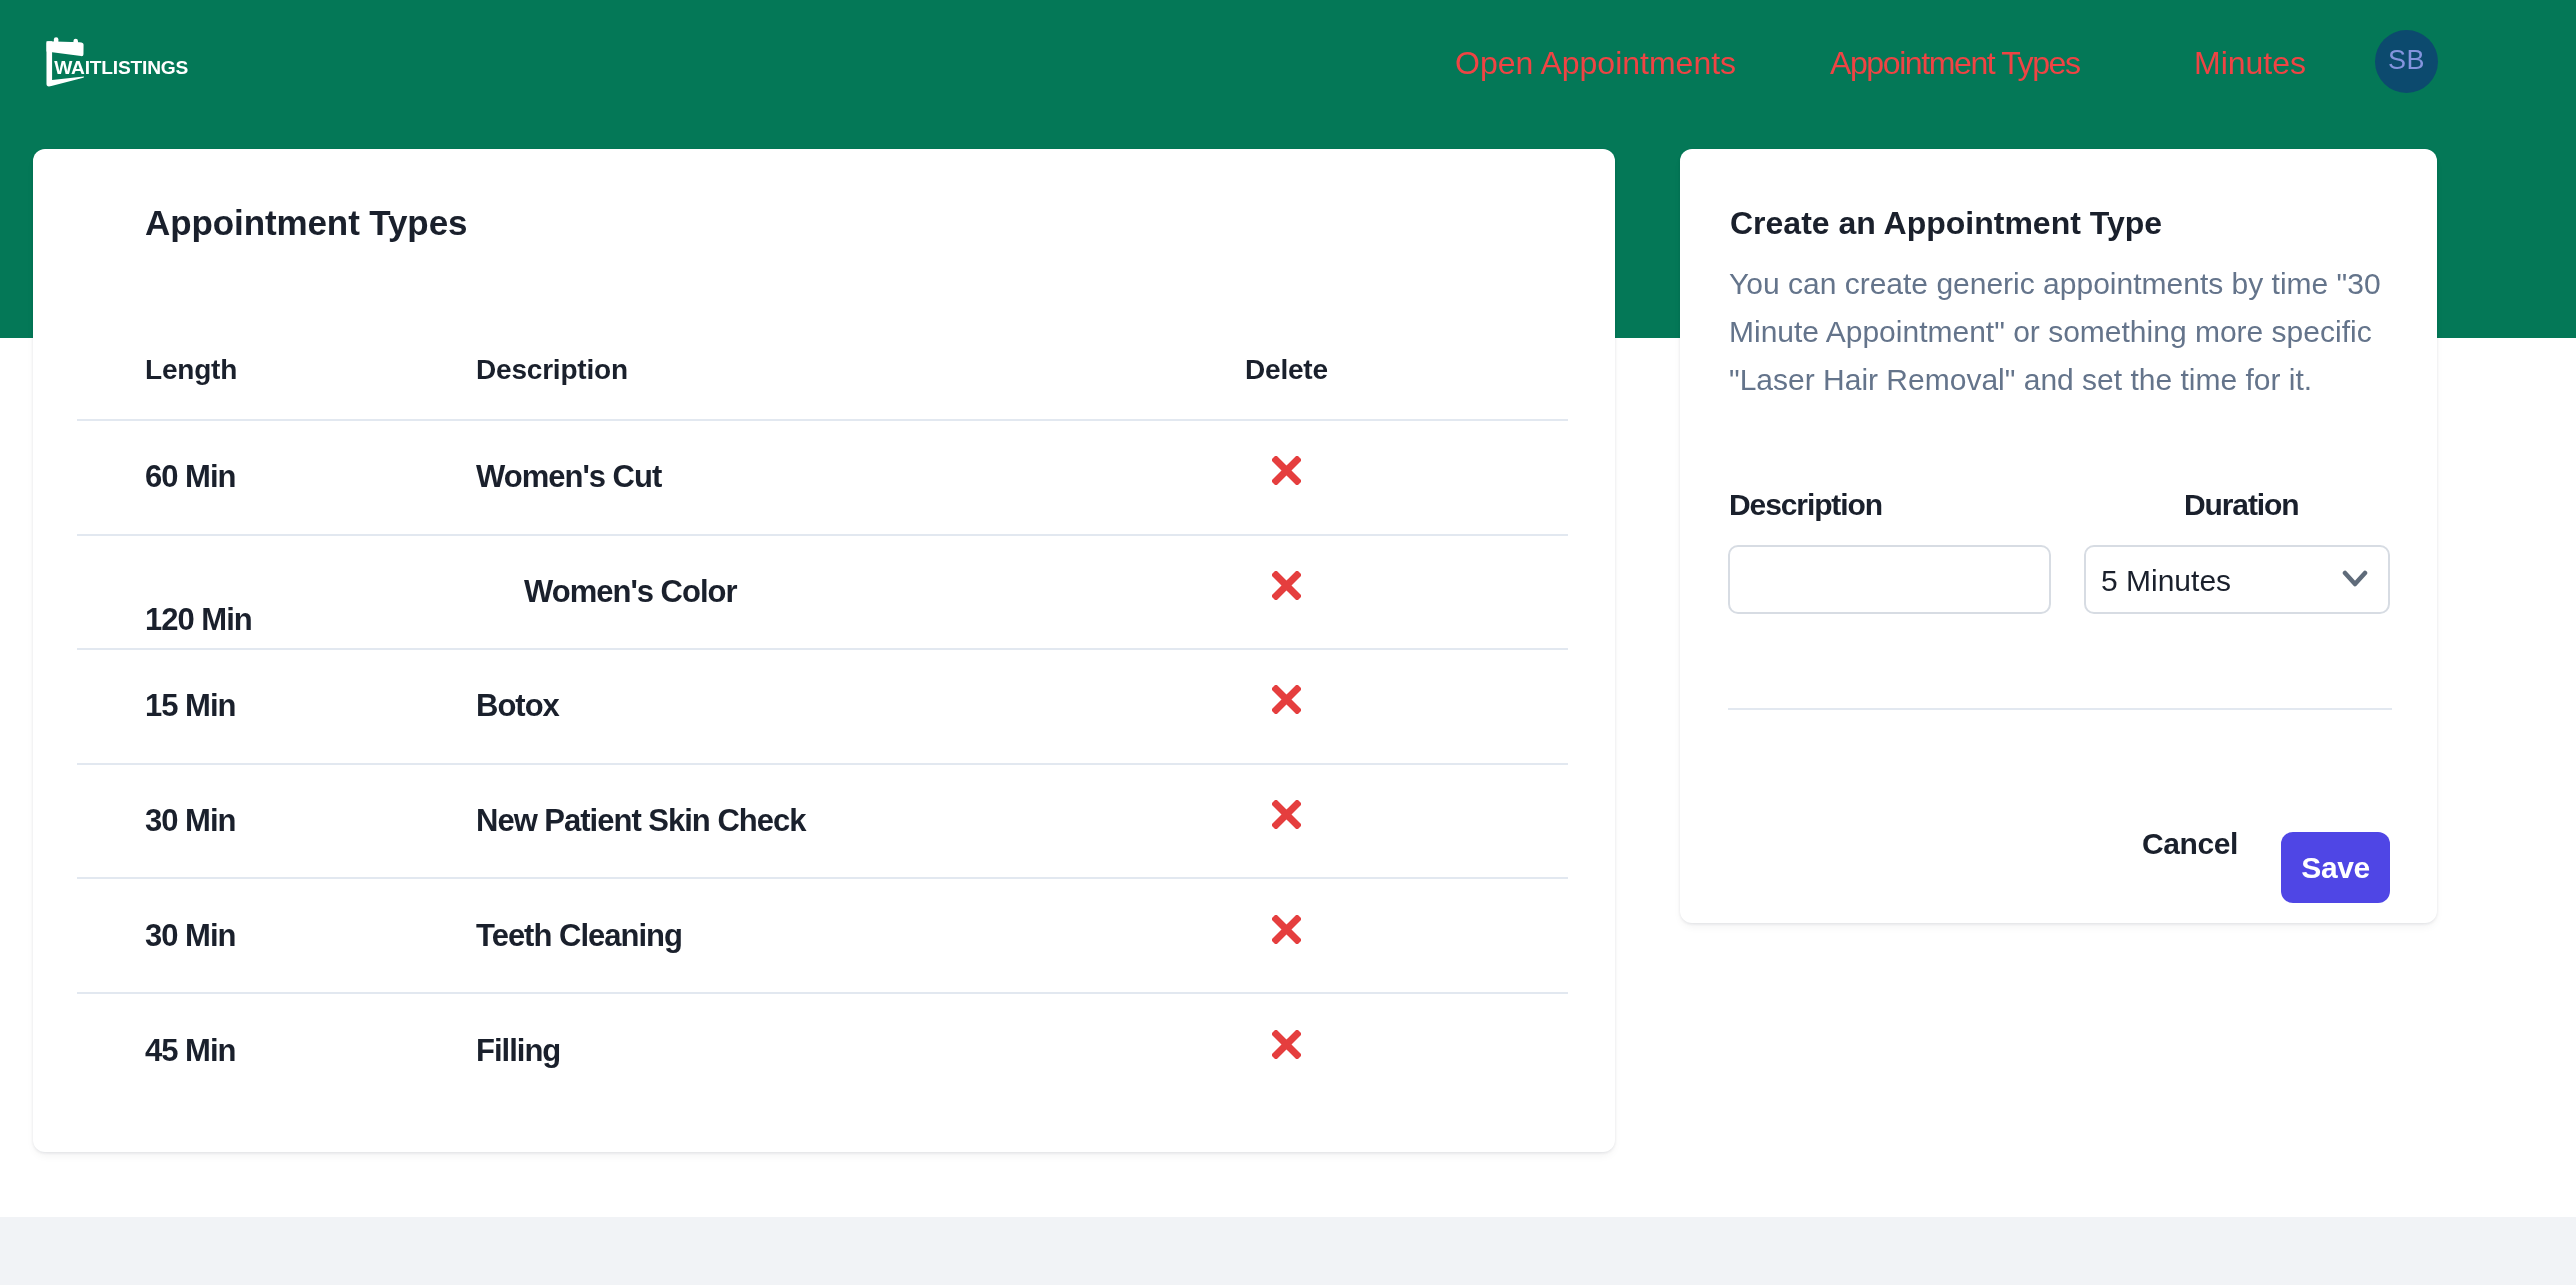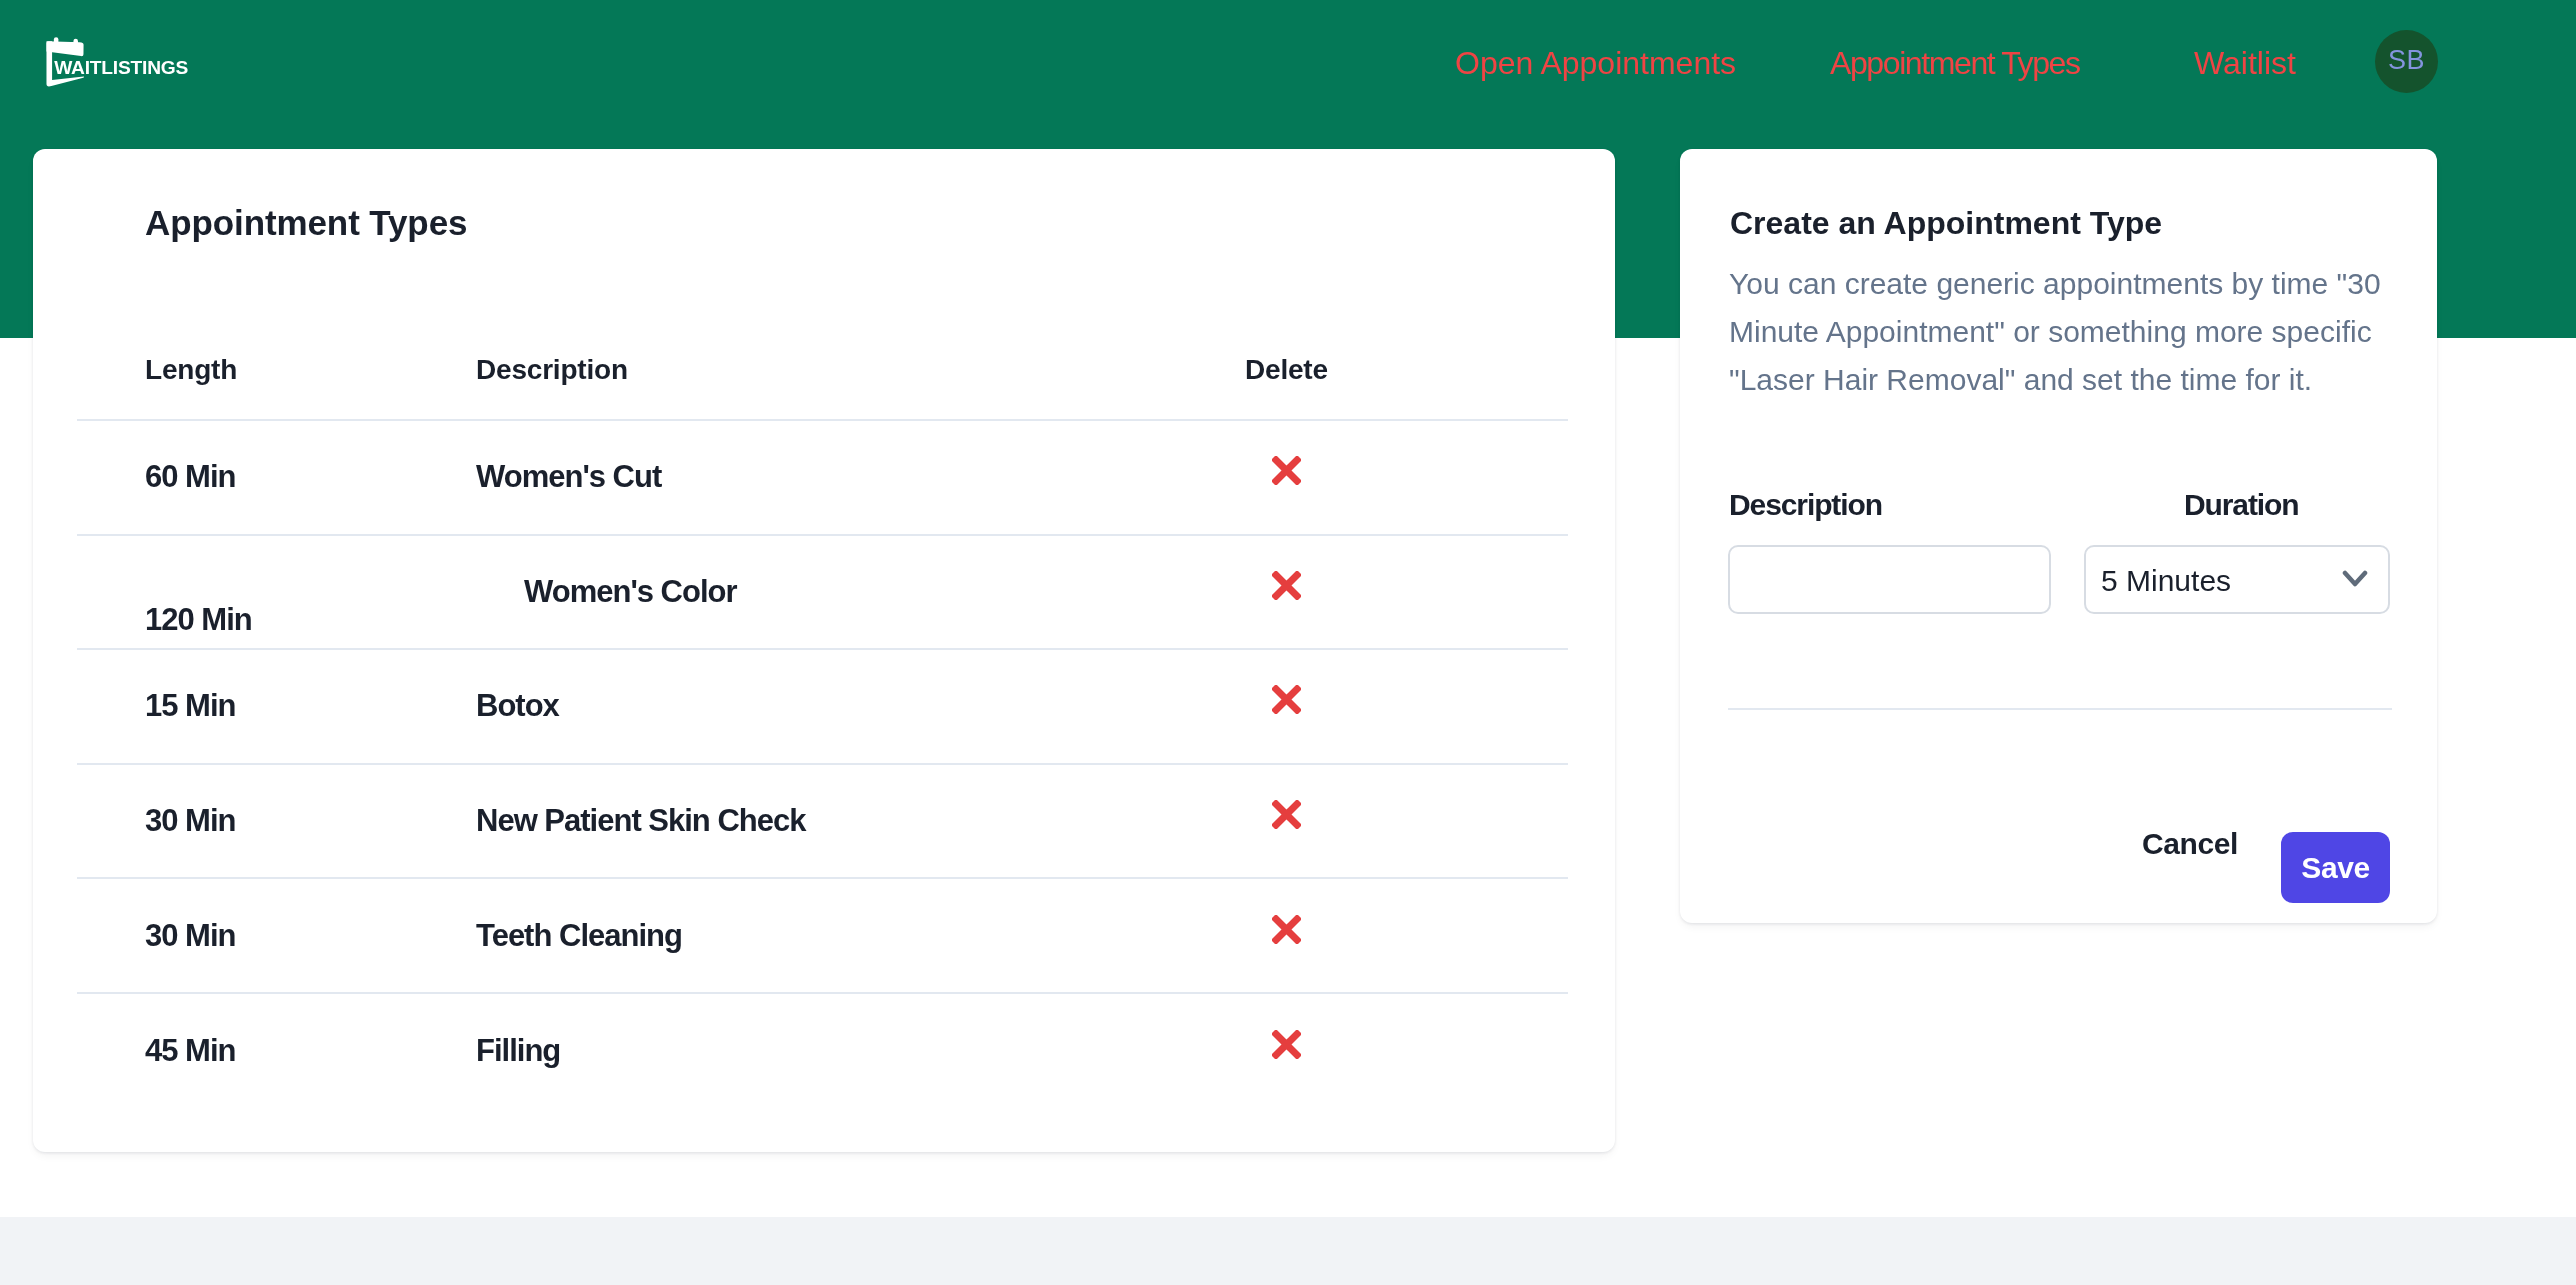--- a/index.html
+++ b/index.html
@@ -2,21 +2,21 @@
 <html><head>
 <meta charset="utf-8">
 <style>
 html,body{margin:0;padding:0;}
 body{width:2576px;height:1285px;position:relative;font-family:"Liberation Sans",sans-serif;background:#ffffff;overflow:hidden;}
 .abs{position:absolute;}
 .hdr{position:absolute;left:0;top:0;width:2576px;height:338px;background:#047857;}
 .footer{position:absolute;left:0;top:1217px;width:2576px;height:68px;background:#f1f3f6;}
 .card{position:absolute;background:#ffffff;border-radius:12px;box-shadow:0 1px 3px rgba(15,23,42,0.09),0 5px 10px -2px rgba(15,23,42,0.06);}
 .navlink{position:absolute;top:47px;font-size:32px;line-height:32px;color:#ef4444;white-space:nowrap;}
-.avatar{position:absolute;left:2375px;top:30px;width:63px;height:63px;border-radius:50%;background:#14532d;color:#8494de;font-size:27px;display:flex;align-items:center;justify-content:center;letter-spacing:0.5px;padding-bottom:2px;box-sizing:border-box;}
+.avatar{position:absolute;left:2375px;top:30px;width:63px;height:63px;border-radius:50%;background:#0c4a6e;color:#8494de;font-size:27px;display:flex;align-items:center;justify-content:center;letter-spacing:0.5px;padding-bottom:2px;box-sizing:border-box;}
 .h1l{position:absolute;left:145px;top:205px;font-size:35px;line-height:35px;font-weight:bold;color:#1a202c;letter-spacing:-0.1px;}
 .th{position:absolute;font-size:28px;line-height:28px;font-weight:bold;color:#1a202c;letter-spacing:-0.2px;}
 .td{position:absolute;font-size:31px;line-height:31px;font-weight:bold;color:#1a202c;letter-spacing:-1px;}
 .hr{position:absolute;height:2px;background:#e2e8f0;}
 .xic{position:absolute;}
 .h1r{position:absolute;left:1730px;top:207px;font-size:32px;line-height:32px;font-weight:bold;color:#1a202c;letter-spacing:0px;}
 .para{position:absolute;left:1729px;top:260px;font-size:30px;line-height:48px;color:#64748b;letter-spacing:0px;}
 .lbl{position:absolute;font-size:30px;line-height:30px;font-weight:bold;color:#1a202c;letter-spacing:-1.1px;}
 .input{position:absolute;left:1728px;top:545px;width:323px;height:69px;border:2px solid #d7dce3;border-radius:10px;box-sizing:border-box;background:#fff;}
 .select{position:absolute;left:2084px;top:545px;width:306px;height:69px;border:2px solid #d7dce3;border-radius:10px;box-sizing:border-box;background:#fff;}
@@ -34,21 +34,21 @@
     <path d="M 1.8 10.5 Q 1.8 8.5 3.8 8.5 L 7.5 8.5 L 7.5 47.8 L 39.6 44.3 L 40.2 44.6 L 39.2 45.4 L 6.8 53.8 Q 1.8 55.4 1.8 51.5 Z"></path>
     <path d="M 1.8 8.5 L 35.5 9.3 Q 39.6 9.5 39.5 12 L 39.4 21.5 Q 39.4 23.9 36.9 23.5 L 1.8 18.8 Z"></path>
     <rect x="9.3" y="4.2" width="4.6" height="11" rx="2.3"></rect>
     <rect x="29.2" y="5.8" width="4.6" height="11" rx="2.3"></rect>
   </g>
   <text x="9.6" y="41.9" font-family="Liberation Sans, sans-serif" font-weight="bold" font-size="19.5" letter-spacing="-0.2" fill="#ffffff">WAITLISTINGS</text>
 </svg>
 
 <div class="navlink" style="left:1455px;">Open Appointments</div>
 <div class="navlink" style="left:1830px;letter-spacing:-1.4px;">Appointment Types</div>
-<div class="navlink" style="left:2194px;">Waitlist</div>
+<div class="navlink" style="left:2194px;">Minutes</div>
 <div class="avatar">SB</div>
 
 <div class="card" style="left:33px;top:149px;width:1582px;height:1003px;"></div>
 <div class="h1l">Appointment Types</div>
 <div class="th" style="left:145px;top:356px;">Length</div>
 <div class="th" style="left:476px;top:356px;">Description</div>
 <div class="th" style="left:1245px;top:356px;">Delete</div>
 
 <div class="hr" style="left:77px;top:419px;width:1491px;"></div>
 <div class="hr" style="left:77px;top:534px;width:1491px;"></div>

